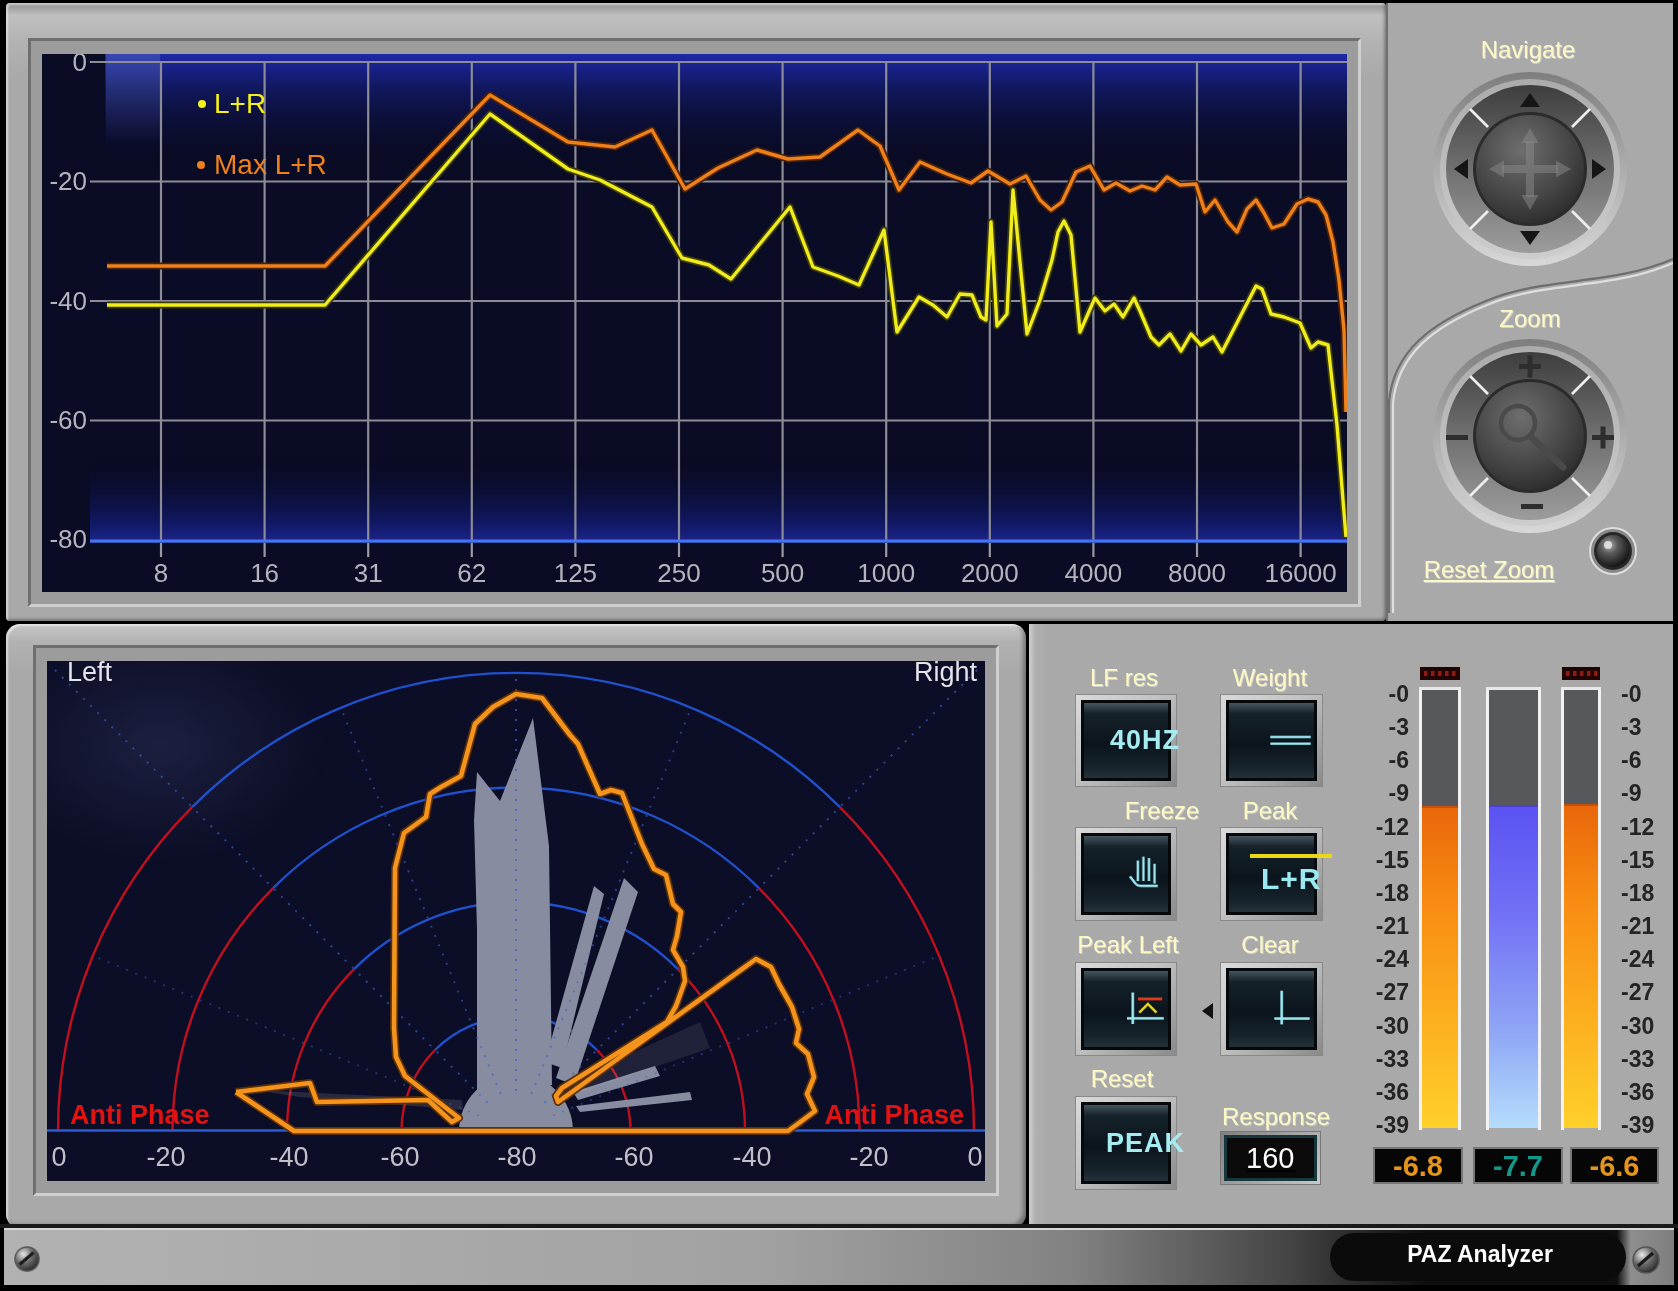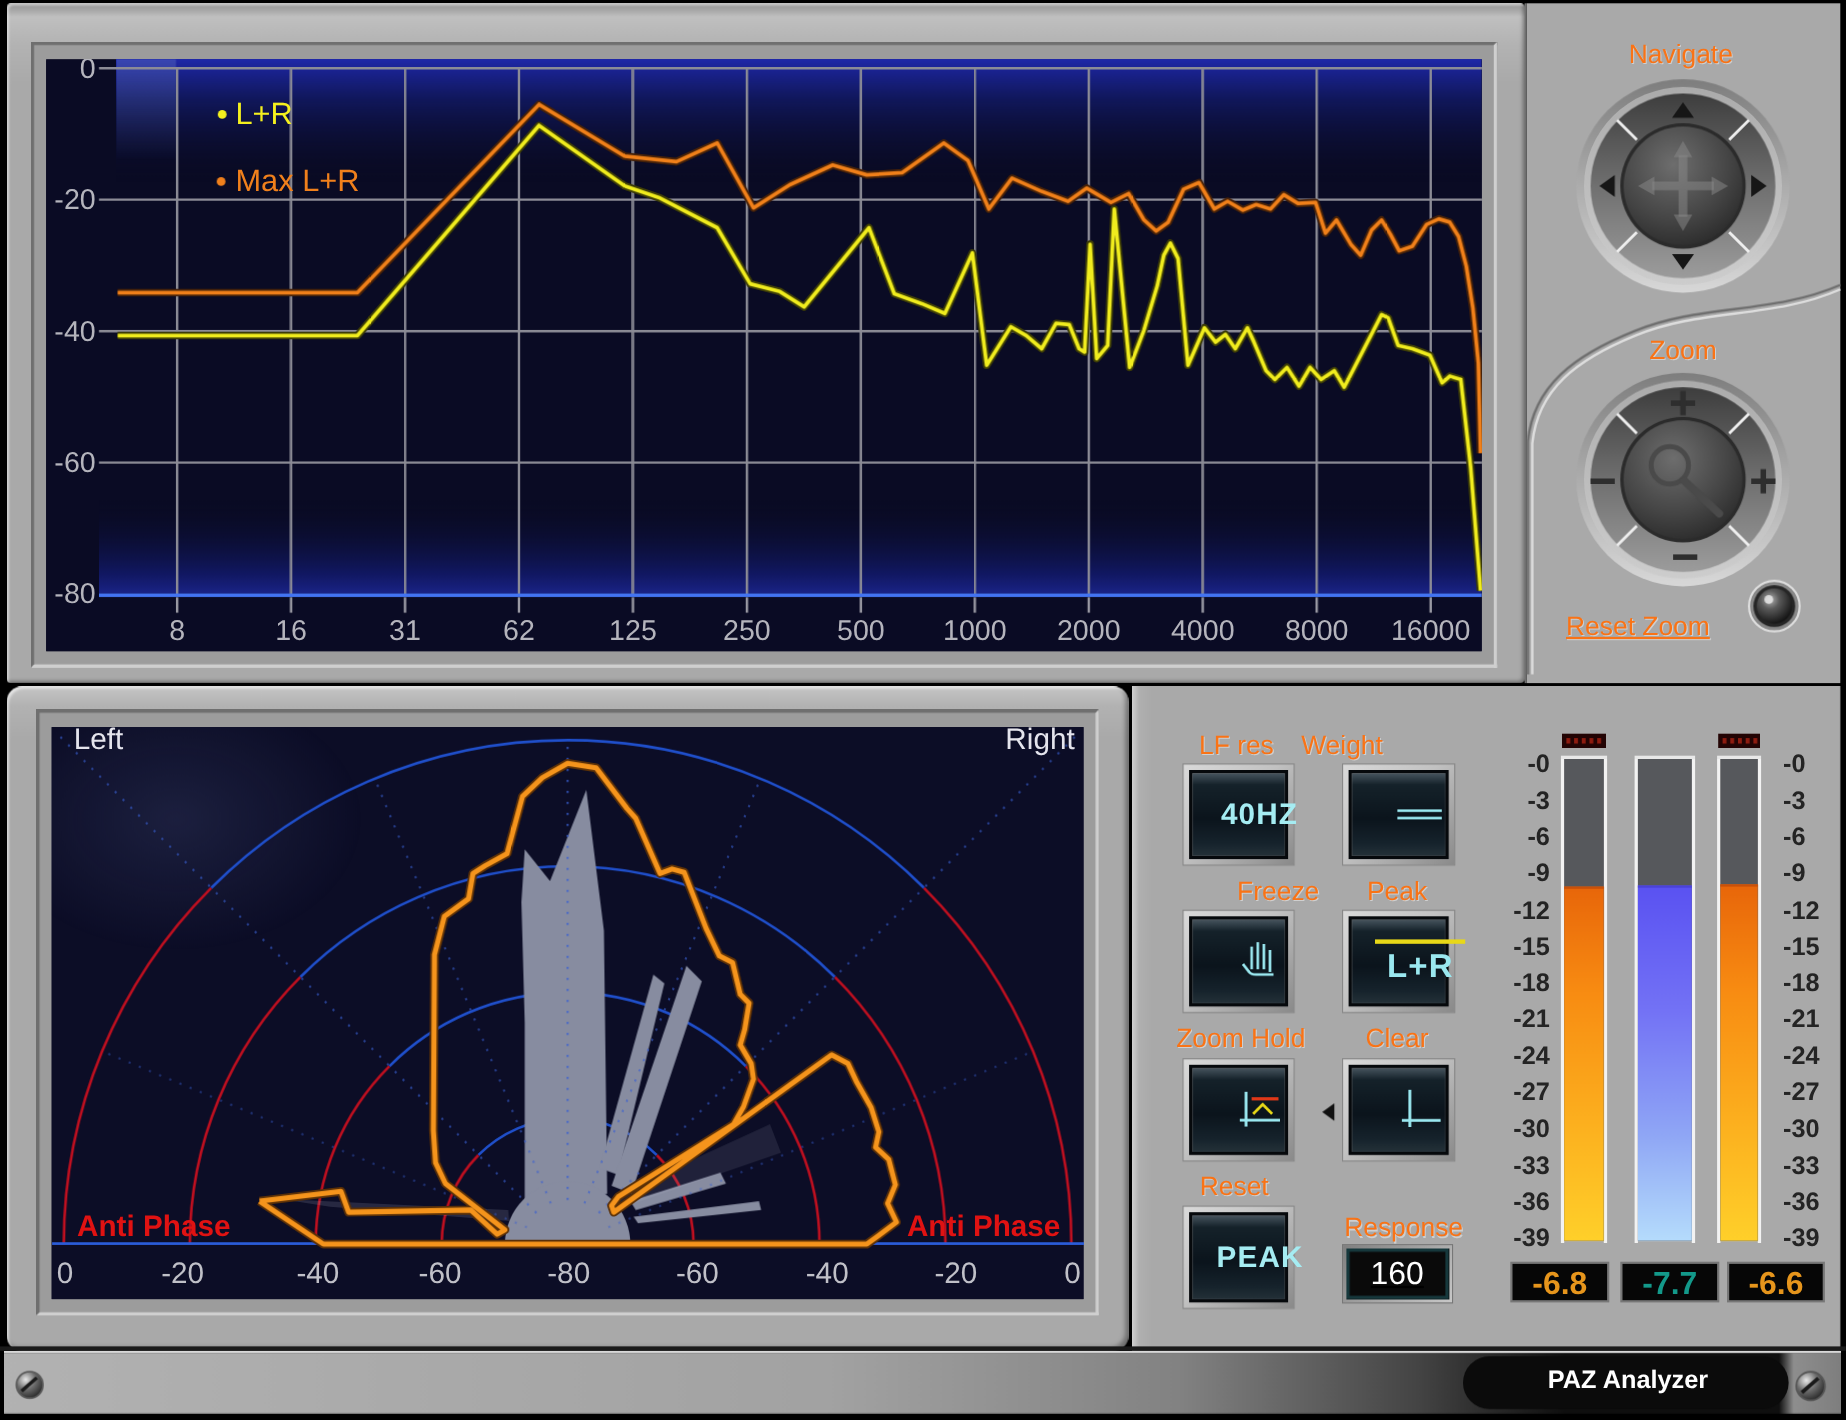--- a/index.html
+++ b/index.html
@@ -2,21 +2,21 @@
 <html><head><meta charset="utf-8"><style>
 * { margin:0; padding:0; box-sizing:border-box; will-change:transform; }
 body { width:1678px; height:1291px; background:#000; font-family:"Liberation Sans", sans-serif; overflow:hidden; }
 #win { position:absolute; left:0; top:0; width:1678px; height:1291px; background:#000; transform:translateZ(0); }
 .abs { position:absolute; }
 .panel { position:absolute; background:#a9a9a9; }
 .inset { position:absolute; background:#9c9c9c;
   border-top:3px solid #6f6f6f; border-left:3px solid #6f6f6f;
   border-bottom:3px solid #cfcfcf; border-right:3px solid #cfcfcf; }
 .screen { position:absolute; background:#0a0b24; }
-.lbl { position:absolute; color:#f97316; font-size:24px; text-align:center;
+.lbl { position:absolute; color:#fef9c3; font-size:24px; text-align:center;
   text-shadow:1px 1px 0 #cfcfcf; white-space:nowrap; }
 .btn { position:absolute; background:linear-gradient(135deg,#dadada 0%,#c2c2c2 45%,#8a8a8a 100%);
   border:1px solid #888; padding:5px; }
 .btnface { width:100%; height:100%; background:linear-gradient(180deg,#46545e 0%,#15222a 14%,#0b141c 55%,#16232c 85%,#243138 100%);
   border:3px solid #06090c; display:flex; align-items:center; justify-content:center;padding-left:38px; }
 .cyan { color:#a5ecf2; font-weight:bold; }
 </style></head>
 <body>
 <div id="win">
 
@@ -281,21 +281,21 @@
 
 <div class="panel" style="left:1029px;top:624px;width:644px;height:604px;
   background:linear-gradient(90deg,#d0d0d0 0%,#b0b0b0 1%,#a9a9a9 3%);"></div>
 
 <div class="lbl" style="left:1044px;top:664px;width:160px;">LF res</div>
 <div class="btn" style="left:1075px;top:694px;width:102px;height:93px;">
 <div class="btnface">
         <span class="cyan" style="font-size:27px;letter-spacing:1px;">40HZ</span>
       </div>
     </div>
-<div class="lbl" style="left:1140px;top:664px;width:160px;">Weight</div>
+<div class="lbl" style="left:1190px;top:664px;width:160px;">Weight</div>
 <div class="btn" style="left:1220px;top:694px;width:103px;height:93px;">
 <div class="btnface">
         <svg width="70" height="40" viewBox="0 0 70 40">
 <line x1="5" y1="14" x2="65" y2="14" stroke="#9ae8f0" stroke-width="3.6"></line>
 <line x1="5" y1="24" x2="65" y2="24" stroke="#9ae8f0" stroke-width="3.6"></line>
 </svg>
       </div>
     </div>
 
 <div class="lbl" style="left:1082px;top:797px;width:160px;">Freeze</div>
@@ -315,21 +315,21 @@
 <div class="lbl" style="left:1190px;top:797px;width:160px;">Peak</div>
 <div class="btn" style="left:1220px;top:827px;width:103px;height:94px;">
 <div class="btnface">
         <div style="display:flex;flex-direction:column;align-items:center;">
 <div style="width:82px;height:4px;background:#e8d818;margin-bottom:6px;"></div>
 <div style="font-size:30px;color:#9ae8f0;font-weight:bold;letter-spacing:1px;line-height:1;">L+R</div>
         </div>
       </div>
     </div>
 
-<div class="lbl" style="left:1048px;top:931px;width:160px;">Zoom Hold</div>
+<div class="lbl" style="left:1048px;top:931px;width:160px;">Peak Left</div>
 <div class="btn" style="left:1075px;top:962px;width:102px;height:94px;">
 <div class="btnface">
         <svg width="64" height="62" viewBox="0 0 64 62">
 <line x1="15" y1="8" x2="15" y2="52" stroke="#9ae8f0" stroke-width="3.6"></line>
 <line x1="7" y1="44" x2="58" y2="44" stroke="#9ae8f0" stroke-width="3.6"></line>
 <line x1="22" y1="17" x2="56" y2="17" stroke="#e03818" stroke-width="4.2"></line>
 <polyline points="24,36 36,24 48,36" fill="none" stroke="#e8d818" stroke-width="3.4"></polyline>
 </svg>
       </div>
     </div>

